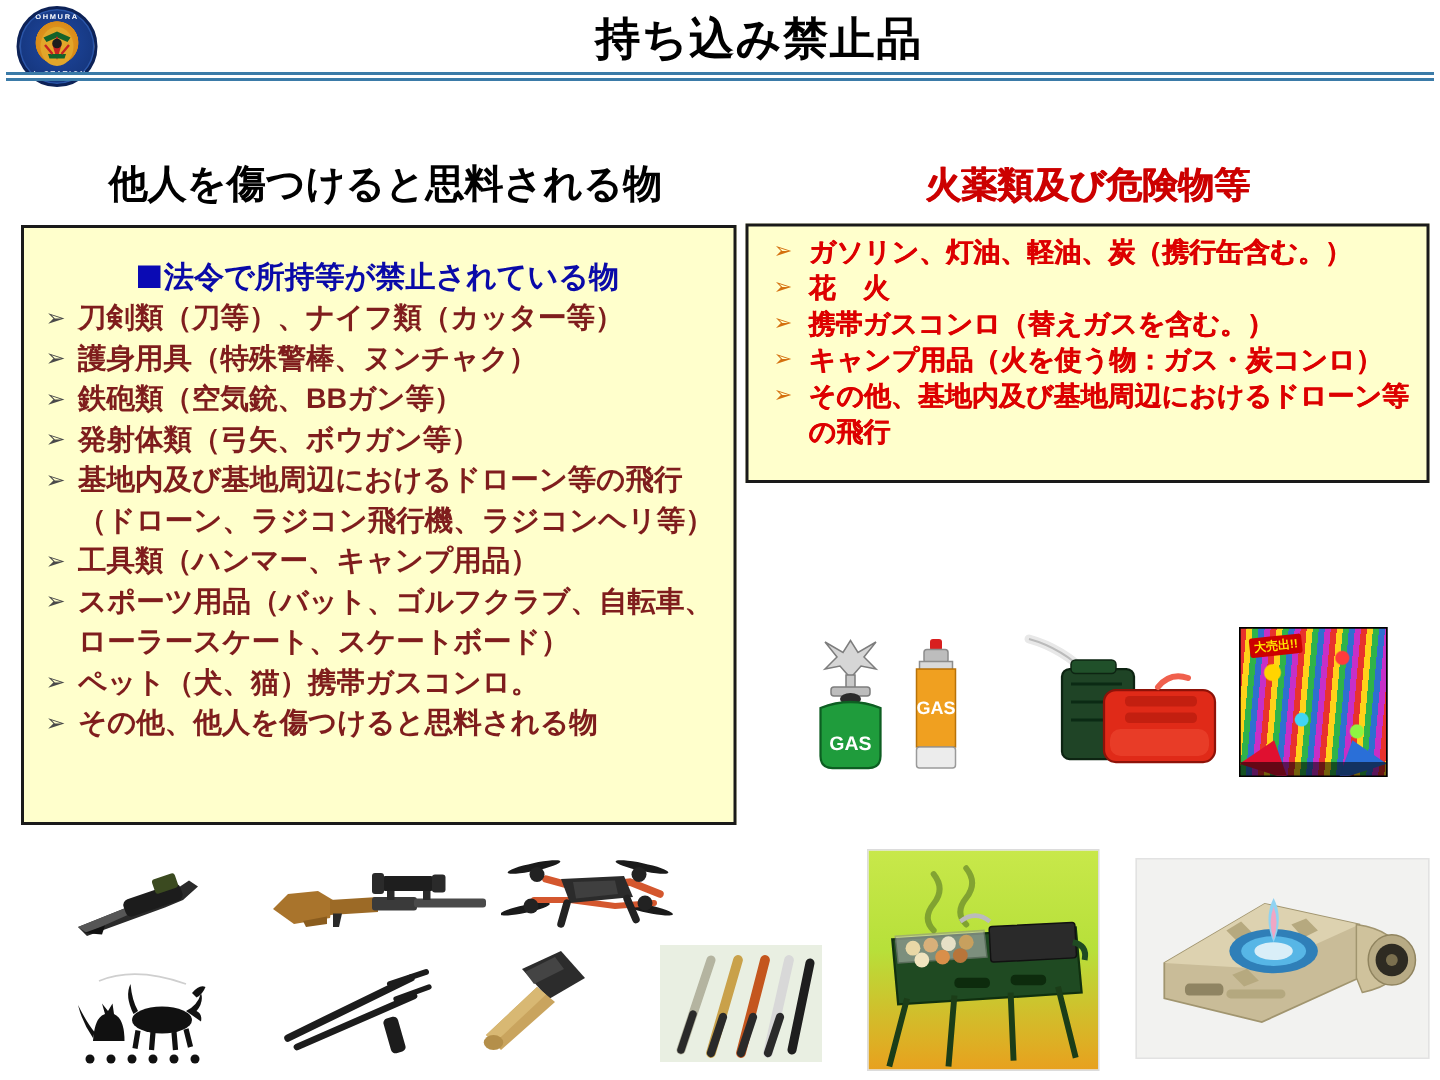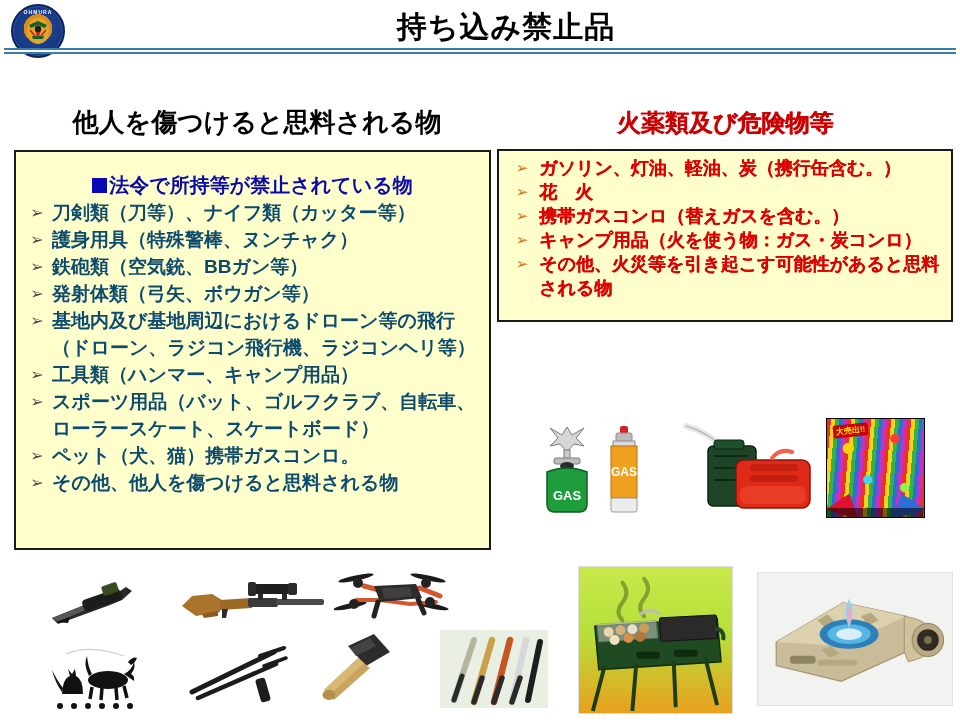--- a/index.html
+++ b/index.html
@@ -174,21 +174,21 @@
     line-height: 27px;
   }
   .bullet-text {
     flex: 1 1 auto;
     font-size: 19px;
     line-height: 27px;
     font-weight: bold;
   }
 
   #box-left .bullet-mark { color: #4a4a4a; }
-  #box-left .bullet-text { color: #0c4a6e; }
+  #box-left .bullet-text { color: #7f1d1d; }
 
   #box-right ul.bullets > li { margin-bottom: 0; }
   #box-right .bullet-mark {
     color: #d4700f;
     font-size: 15px;
     line-height: 24px;
     width: 34px;
   }
   #box-right .bullet-text {
     color: #dd0000;
@@ -366,21 +366,21 @@
     <li>
       <span class="bullet-mark">➢</span>
       <span class="bullet-text">携帯ガスコンロ（替えガスを含む。）</span>
     </li>
     <li>
       <span class="bullet-mark">➢</span>
       <span class="bullet-text">キャンプ用品（火を使う物：ガス・炭コンロ）</span>
     </li>
     <li>
       <span class="bullet-mark">➢</span>
-      <span class="bullet-text">その他、火災等を引き起こす可能性があると思料される物</span>
+      <span class="bullet-text">その他、基地内及び基地周辺におけるドローン等の飛行</span>
     </li>
   </ul>
 </div>
 
 <div class="pic" id="pic-gas-stove">
   <svg viewBox="0 0 66 92" aria-hidden="true">
 
     <path d="M16 4 L24 14 L16 22 L26 20 L33 28 L40 20 L50 22 L42 14 L50 4 L38 11 L33 3 L28 11 Z" fill="#d6d6d6" stroke="#7d7d7d" stroke-width="1"></path>
     <rect x="30" y="26" width="6" height="10" fill="#c9c9c9" stroke="#7d7d7d"></rect>
     <rect x="20" y="34" width="26" height="6" rx="2" fill="#bdbdbd" stroke="#7d7d7d"></rect>

